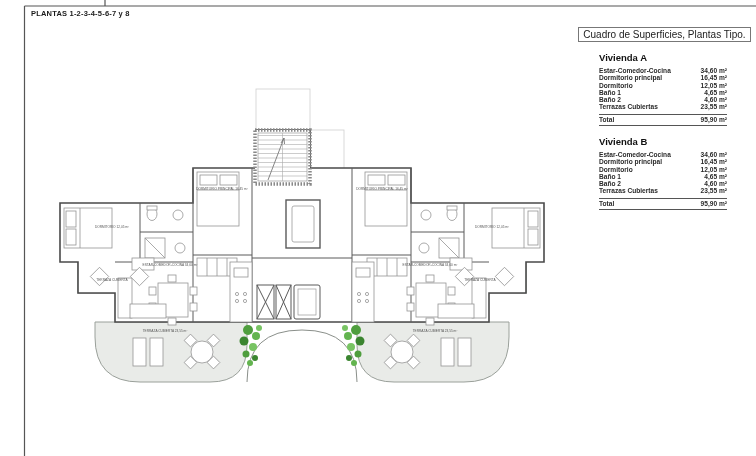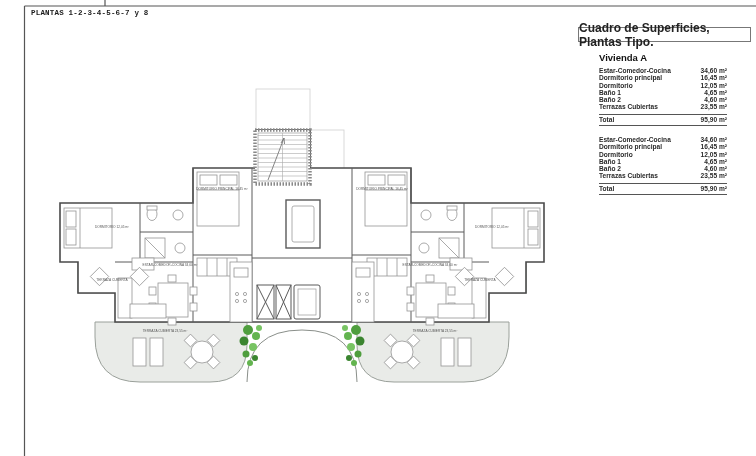--- a/index.html
+++ b/index.html
@@ -4,30 +4,30 @@
 <style>
   html,body{margin:0;padding:0;}
   body{
     width:756px;height:456px;position:relative;overflow:hidden;
     background:#ffffff;
     font-family:"Liberation Sans", sans-serif;
     -webkit-font-smoothing:antialiased;
   }
   #sheet-title{
     position:absolute;left:31px;top:9px;
-    font-size:7.5px;font-weight:700;color:#1a1a1a;letter-spacing:.2px;font-family:Liberation Mono, monospace;
+    font-size:7.5px;font-weight:700;color:#1a1a1a;letter-spacing:.2px;
   }
   #plan-svg{position:absolute;left:0;top:0;}
   
   #panel{position:absolute;left:578px;top:0;width:173px;height:456px;}
   #panel-title-box{
     position:absolute;left:0;top:27px;width:171px;height:13px;
     border:1px solid #777;display:flex;align-items:center;justify-content:center;
   }
-  #panel-title-box span{font-size:12px;font-weight:700;color:#222;}
+  #panel-title-box span{font-size:10px;font-weight:400;color:#222;}
   .viv{position:absolute;left:21px;width:128px;}
   .viv-title{font-size:9.5px;font-weight:700;color:#111;margin-bottom:4px;}
   .row{display:flex;justify-content:space-between;font-size:6.6px;font-weight:700;color:#2a2a2a;line-height:7.3px;}
   .row .val{text-align:right;white-space:nowrap;}
   .total{margin-top:3px;border-top:.8px solid #555;border-bottom:.8px solid #555;padding:1.5px 0;}
 </style>
 </head>
 <body>
 
 <svg id="plan-svg" width="756" height="456" viewBox="0 0 756 456">
@@ -304,20 +304,21 @@
         <span>Terrazas Cubiertas</span>
         <span class="val">23,55 m²</span>
       </div>
     <div class="row total">
         <span>Total</span>
         <span class="val">95,90 m²</span>
       </div>
   </div>
 
   <div class="viv" style="top:136px">
+    <div class="viv-title">Vivienda B</div>
     <div class="row">
         <span>Estar-Comedor-Cocina</span>
         <span class="val">34,60 m²</span>
       </div>
     <div class="row">
         <span>Dormitorio principal</span>
         <span class="val">16,45 m²</span>
       </div>
     <div class="row">
         <span>Dormitorio</span>

